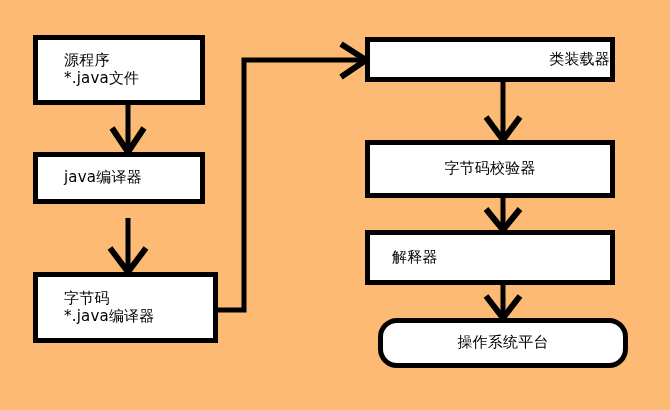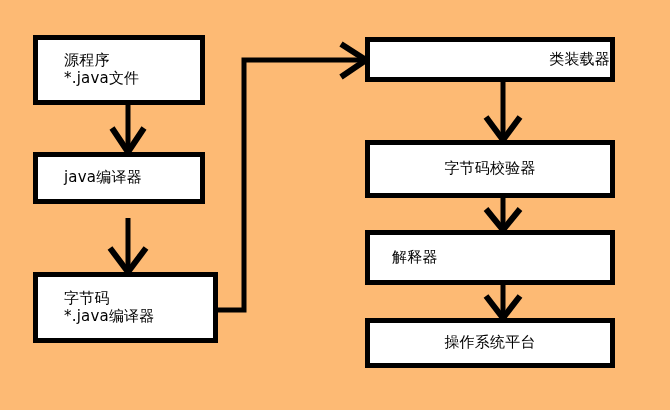--- a/index.html
+++ b/index.html
@@ -108,17 +108,17 @@
   </div>
 
   <div class="node-box align-center" style="left:365px; top:140px; width:250px; height:58px;text-align:right;">
     <div class="node-line">字节码校验器</div>
   </div>
 
   <div class="node-box align-left" style="left:365px; top:230px; width:250px; height:55px;">
     <div class="node-line" style="padding-left:22px;">解释器</div>
   </div>
 
-  <div class="node-box align-center" style="left:365px; top:318px; width:250px; height:50px;">
+  <div class="node-box align-center" style="left:378px; top:318px; width:250px; height:50px;border-radius:19px;">
     <div class="node-line">操作系统平台</div>
   </div>
 
 </div>
 
 </body></html>

